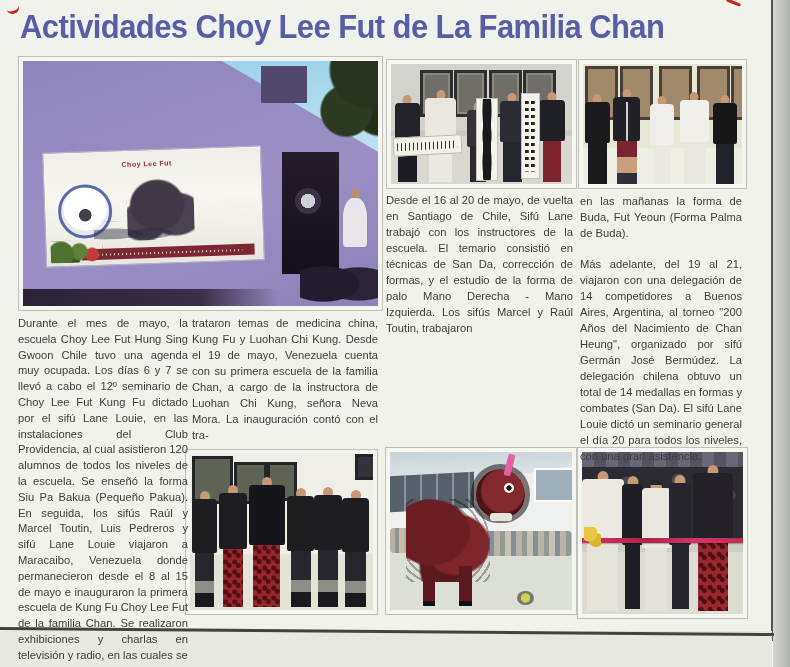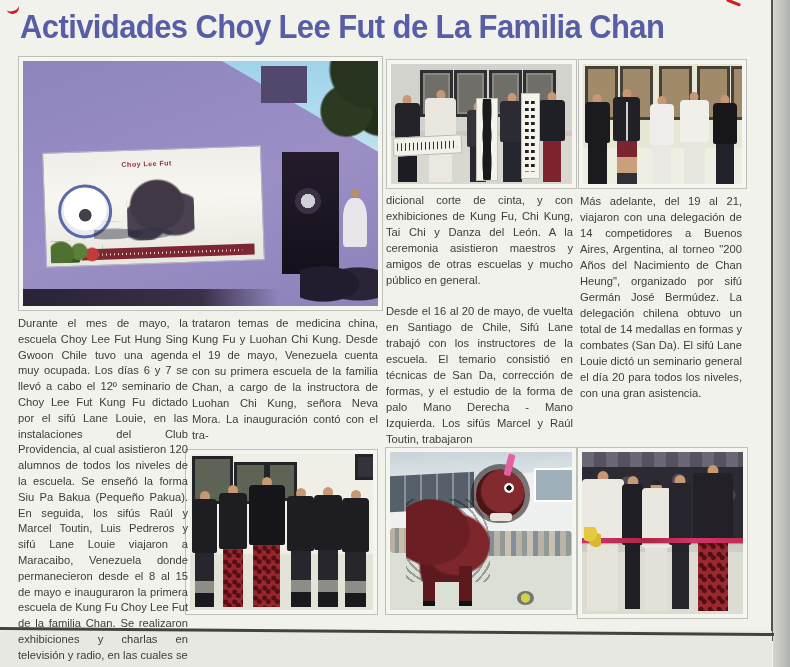--- a/index.html
+++ b/index.html
@@ -423,20 +423,20 @@
     </div>
   </div>
 
   <div class="col col-1">
     <p>Durante el mes de mayo, la escuela Choy Lee Fut Hung Sing Gwoon Chile tuvo una agenda muy ocupada. Los días 6 y 7 se llevó a cabo el 12º seminario de Choy Lee Fut Kung Fu dictado por el sifú Lane Louie, en las instalaciones del Club Providencia, al cual asistieron 120 alumnos de todos los niveles de la escuela. Se enseñó la forma Siu Pa Bakua (Pequeño Pakua). En seguida, los sifús Raúl y Marcel Toutin, Luis Pedreros y sifú Lane Louie viajaron a Maracaibo, Venezuela donde permanecieron desde el 8 al 15 de mayo e inauguraron la primera escuela de Kung Fu Choy Lee Fut de la familia Chan. Se realizaron exhibiciones y charlas en televisión y radio, en las cuales se</p>
   </div>
   <div class="col col-2">
     <p>trataron temas de medicina china, Kung Fu y Luohan Chi Kung. Desde el 19 de mayo, Venezuela cuenta con su primera escuela de la familia Chan, a cargo de la instructora de Luohan Chi Kung, señora Neva Mora. La inauguración contó con el tra-</p>
   </div>
   <div class="col col-3">
-    <p>dicional corte de cinta, y con exhibiciones de Kung Fu, Chi Kung, Tai Chi y Danza del León. A la ceremonia asistieron maestros y amigos de otras escuelas y mucho público en general.</p>
     <p>Desde el 16 al 20 de mayo, de vuelta en Santiago de Chile, Sifú Lane trabajó con los instructores de la escuela. El temario consistió en técnicas de San Da, corrección de formas, y el estudio de la forma de palo Mano Derecha - Mano Izquierda. Los sifús Marcel y Raúl Toutin, trabajaron</p>
   </div>
   <div class="col col-4">
+    <p>en las mañanas la forma de Buda, Fut Yeoun (Forma Palma de Buda).</p>
     <p>Más adelante, del 19 al 21, viajaron con una delegación de 14 competidores a Buenos Aires, Argentina, al torneo "200 Años del Nacimiento de Chan Heung", organizado por sifú Germán José Bermúdez. La delegación chilena obtuvo un total de 14 medallas en formas y combates (San Da). El sifú Lane Louie dictó un seminario general el día 20 para todos los niveles, con una gran asistencia.</p>
   </div>
 
 </div>
 
 </body></html>

